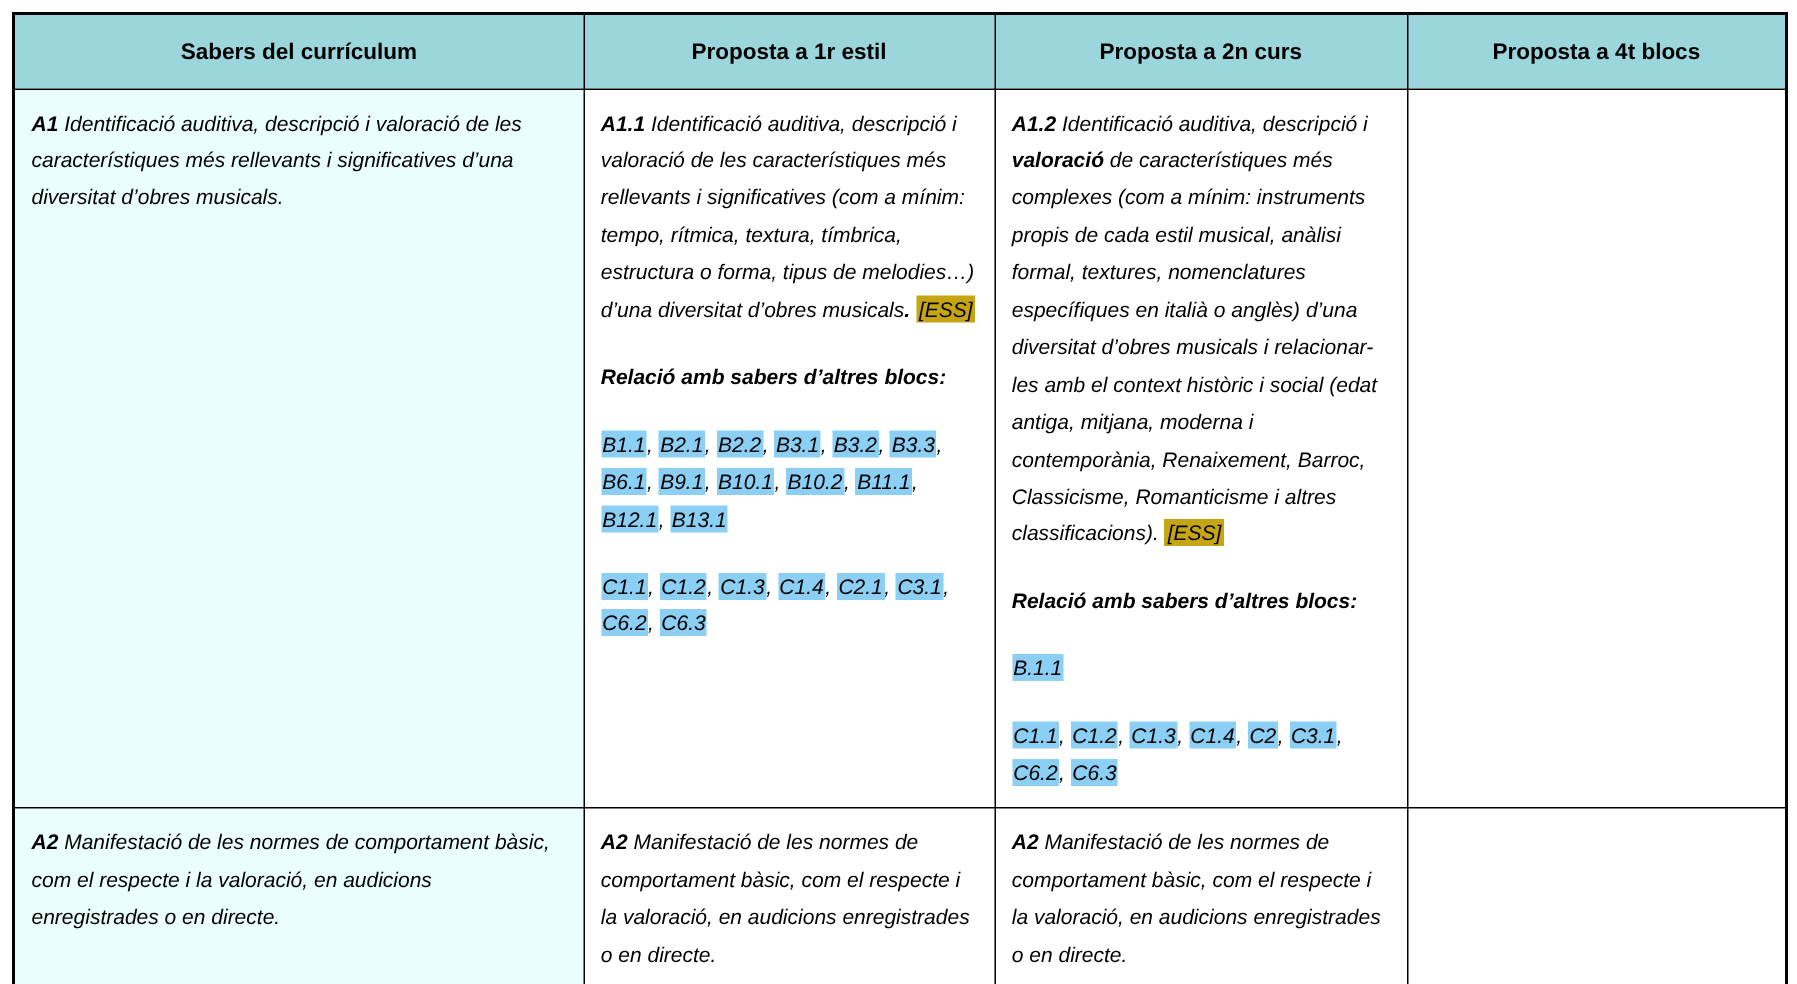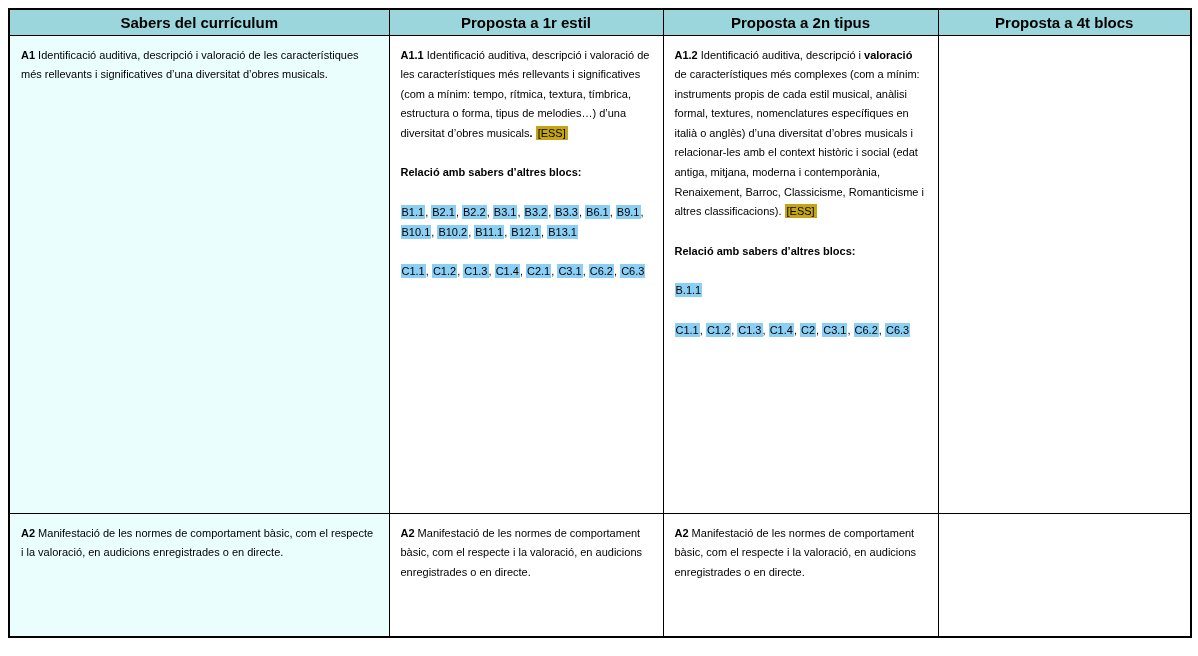--- a/index.html
+++ b/index.html
@@ -28,32 +28,33 @@
     table-layout: fixed;
     border: 2px solid var(--border);
   }
   th, td {
     border: 1px solid var(--border);
     vertical-align: top;
     box-sizing: border-box;
   }
   thead th {
     background: var(--header-bg);
-    height: 26px;
+    height: 50px;
     text-align: center;
     vertical-align: middle;
     font-size: 15px;
     font-weight: bold;
     padding: 2px 6px;
   }
   tbody td {
     padding: 10px 12px 10px 11px;
-    font-size: 11px;
+    font-size: 14px;
     line-height: 1.78;
     background: #ffffff;
+    font-style: italic;
   }
   tbody td.first-col {
     background: var(--first-col-bg);
   }
   tbody tr.row-a1 td { height: 478px; }
   tbody tr.row-a2 td { height: 124px; }
   .para { margin: 0 0 20px 0; }
   .para:last-child { margin-bottom: 0; }
   .run-bold { font-weight: bold; }
   .hl-yellow { background: var(--hl-yellow); padding: 1px 2px; }
@@ -66,21 +67,21 @@
   <colgroup>
     <col style="width:380px">
     <col style="width:274px">
     <col style="width:275px">
     <col style="width:253px">
   </colgroup>
   <thead>
     <tr>
       <th>Sabers del currículum</th>
       <th>Proposta a 1r estil</th>
-      <th>Proposta a 2n tipus</th>
+      <th>Proposta a 2n curs</th>
       <th>Proposta a 4t blocs</th>
     </tr>
   </thead>
   <tbody id="table-body">
       <tr class="row-a1">
         <td class="first-col">
           <div class="para"><span class="run-bold">A1</span><span> Identificació auditiva, descripció i valoració de les característiques més rellevants i significatives d’una diversitat d’obres musicals.</span></div>
         </td>
         <td>
           <div class="para"><span class="run-bold">A1.1</span><span> Identificació auditiva, descripció i valoració de les característiques més rellevants i significatives (com a mínim: tempo, rítmica, textura, tímbrica, estructura o forma, tipus de melodies…) d’una diversitat d’obres musicals</span><span class="run-bold">.</span><span> </span><span class="hl-yellow">[ESS]</span></div>

